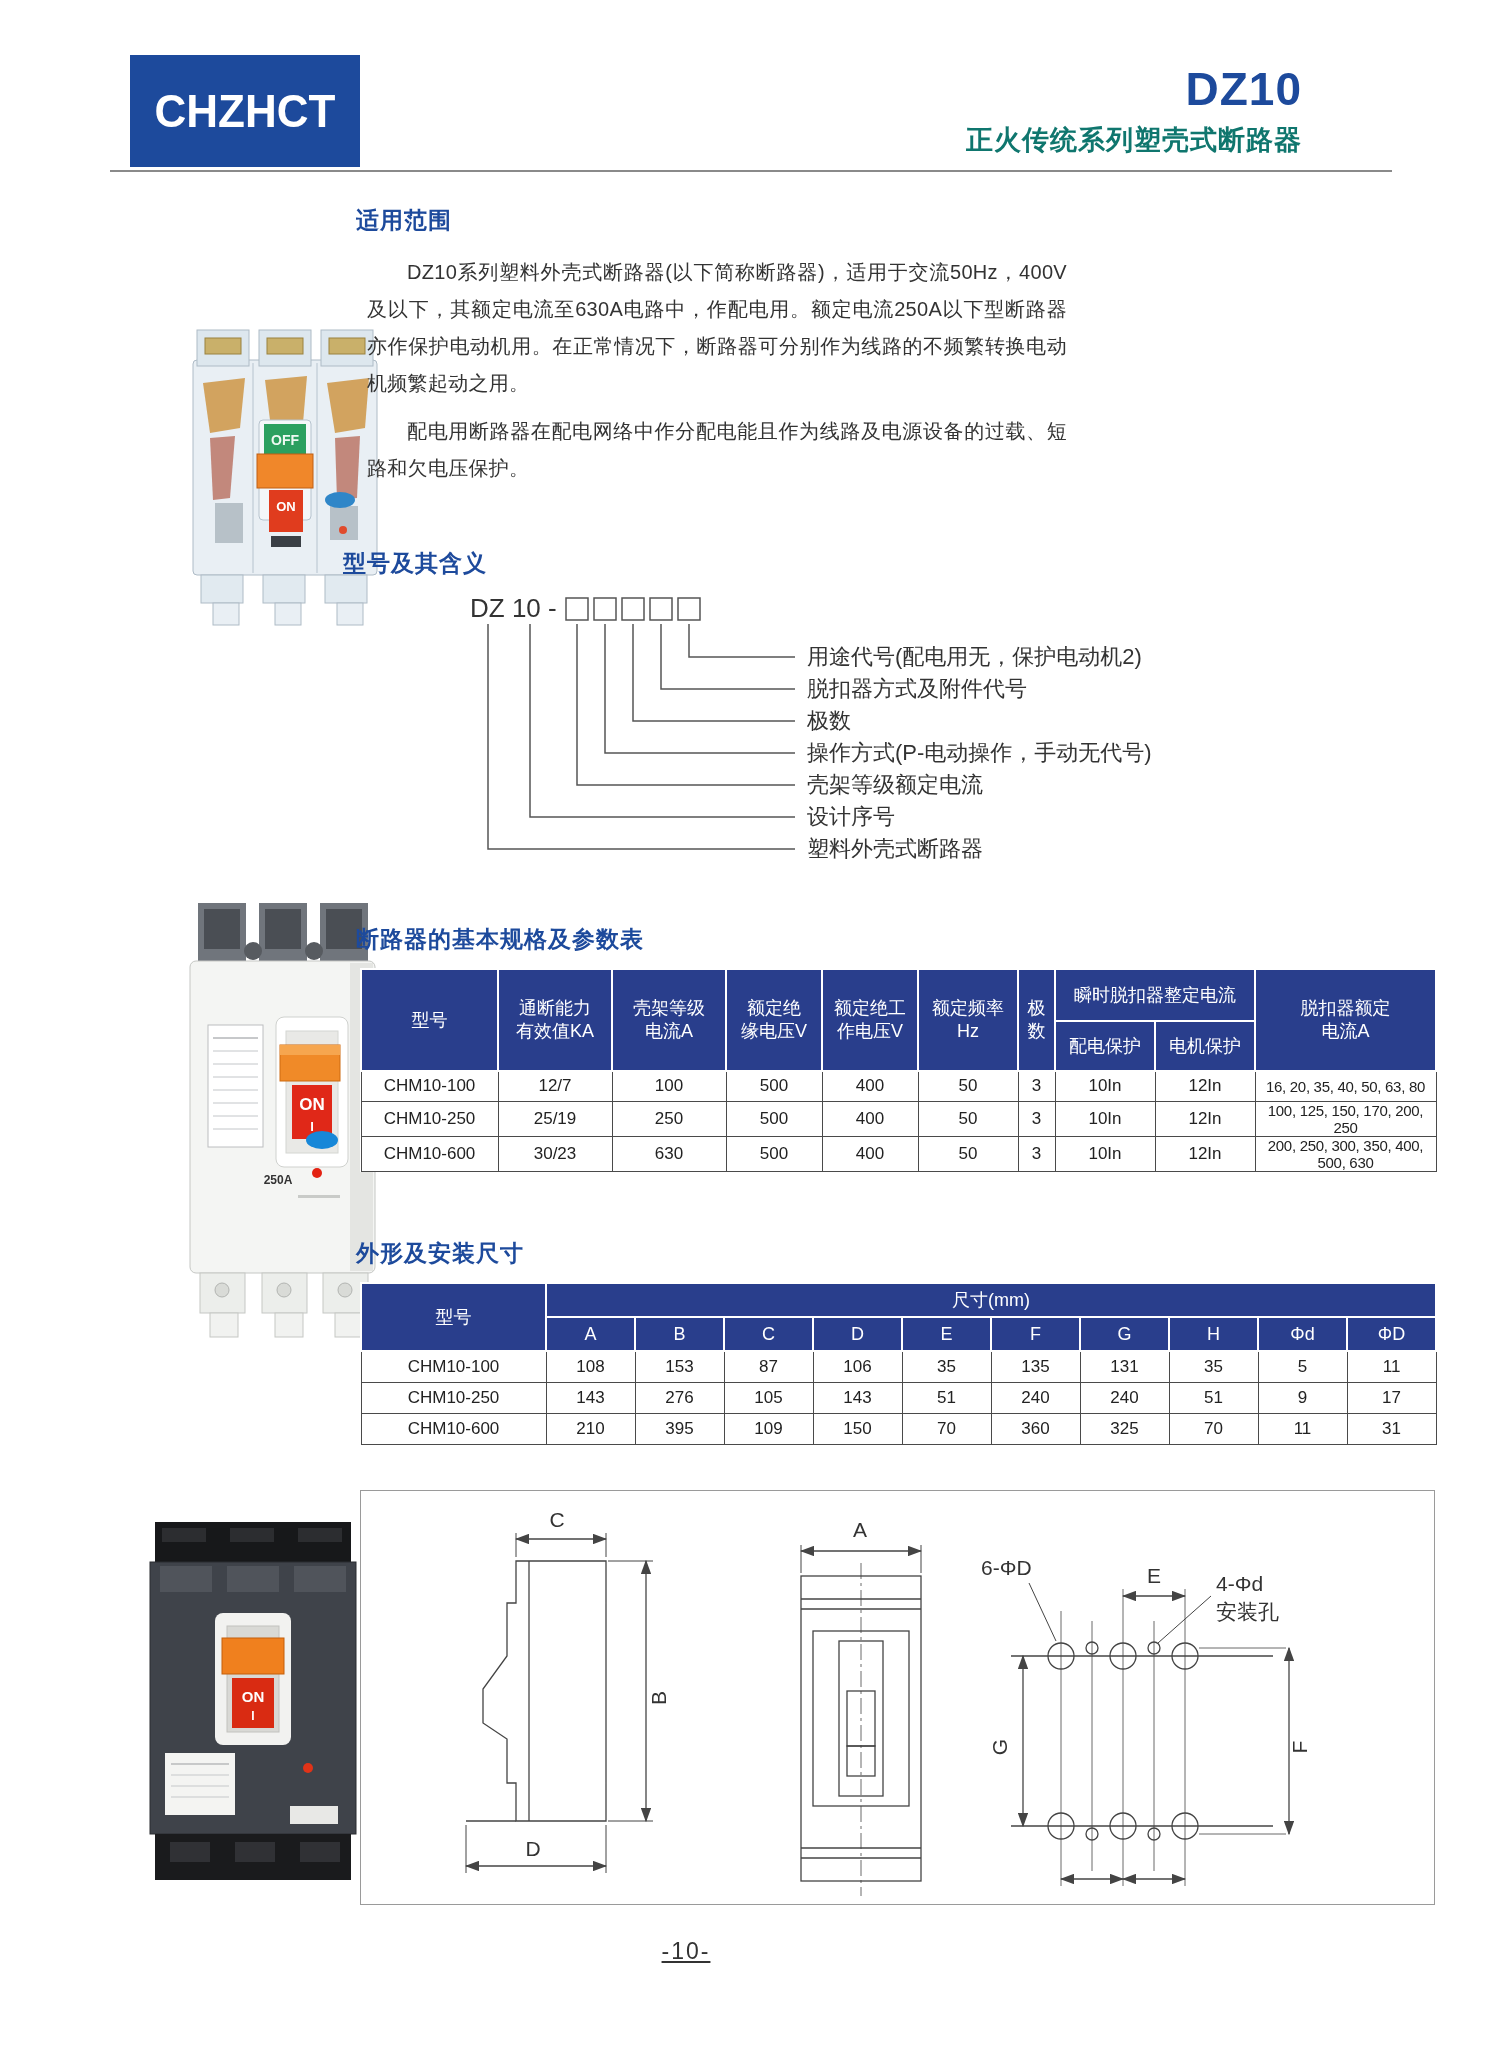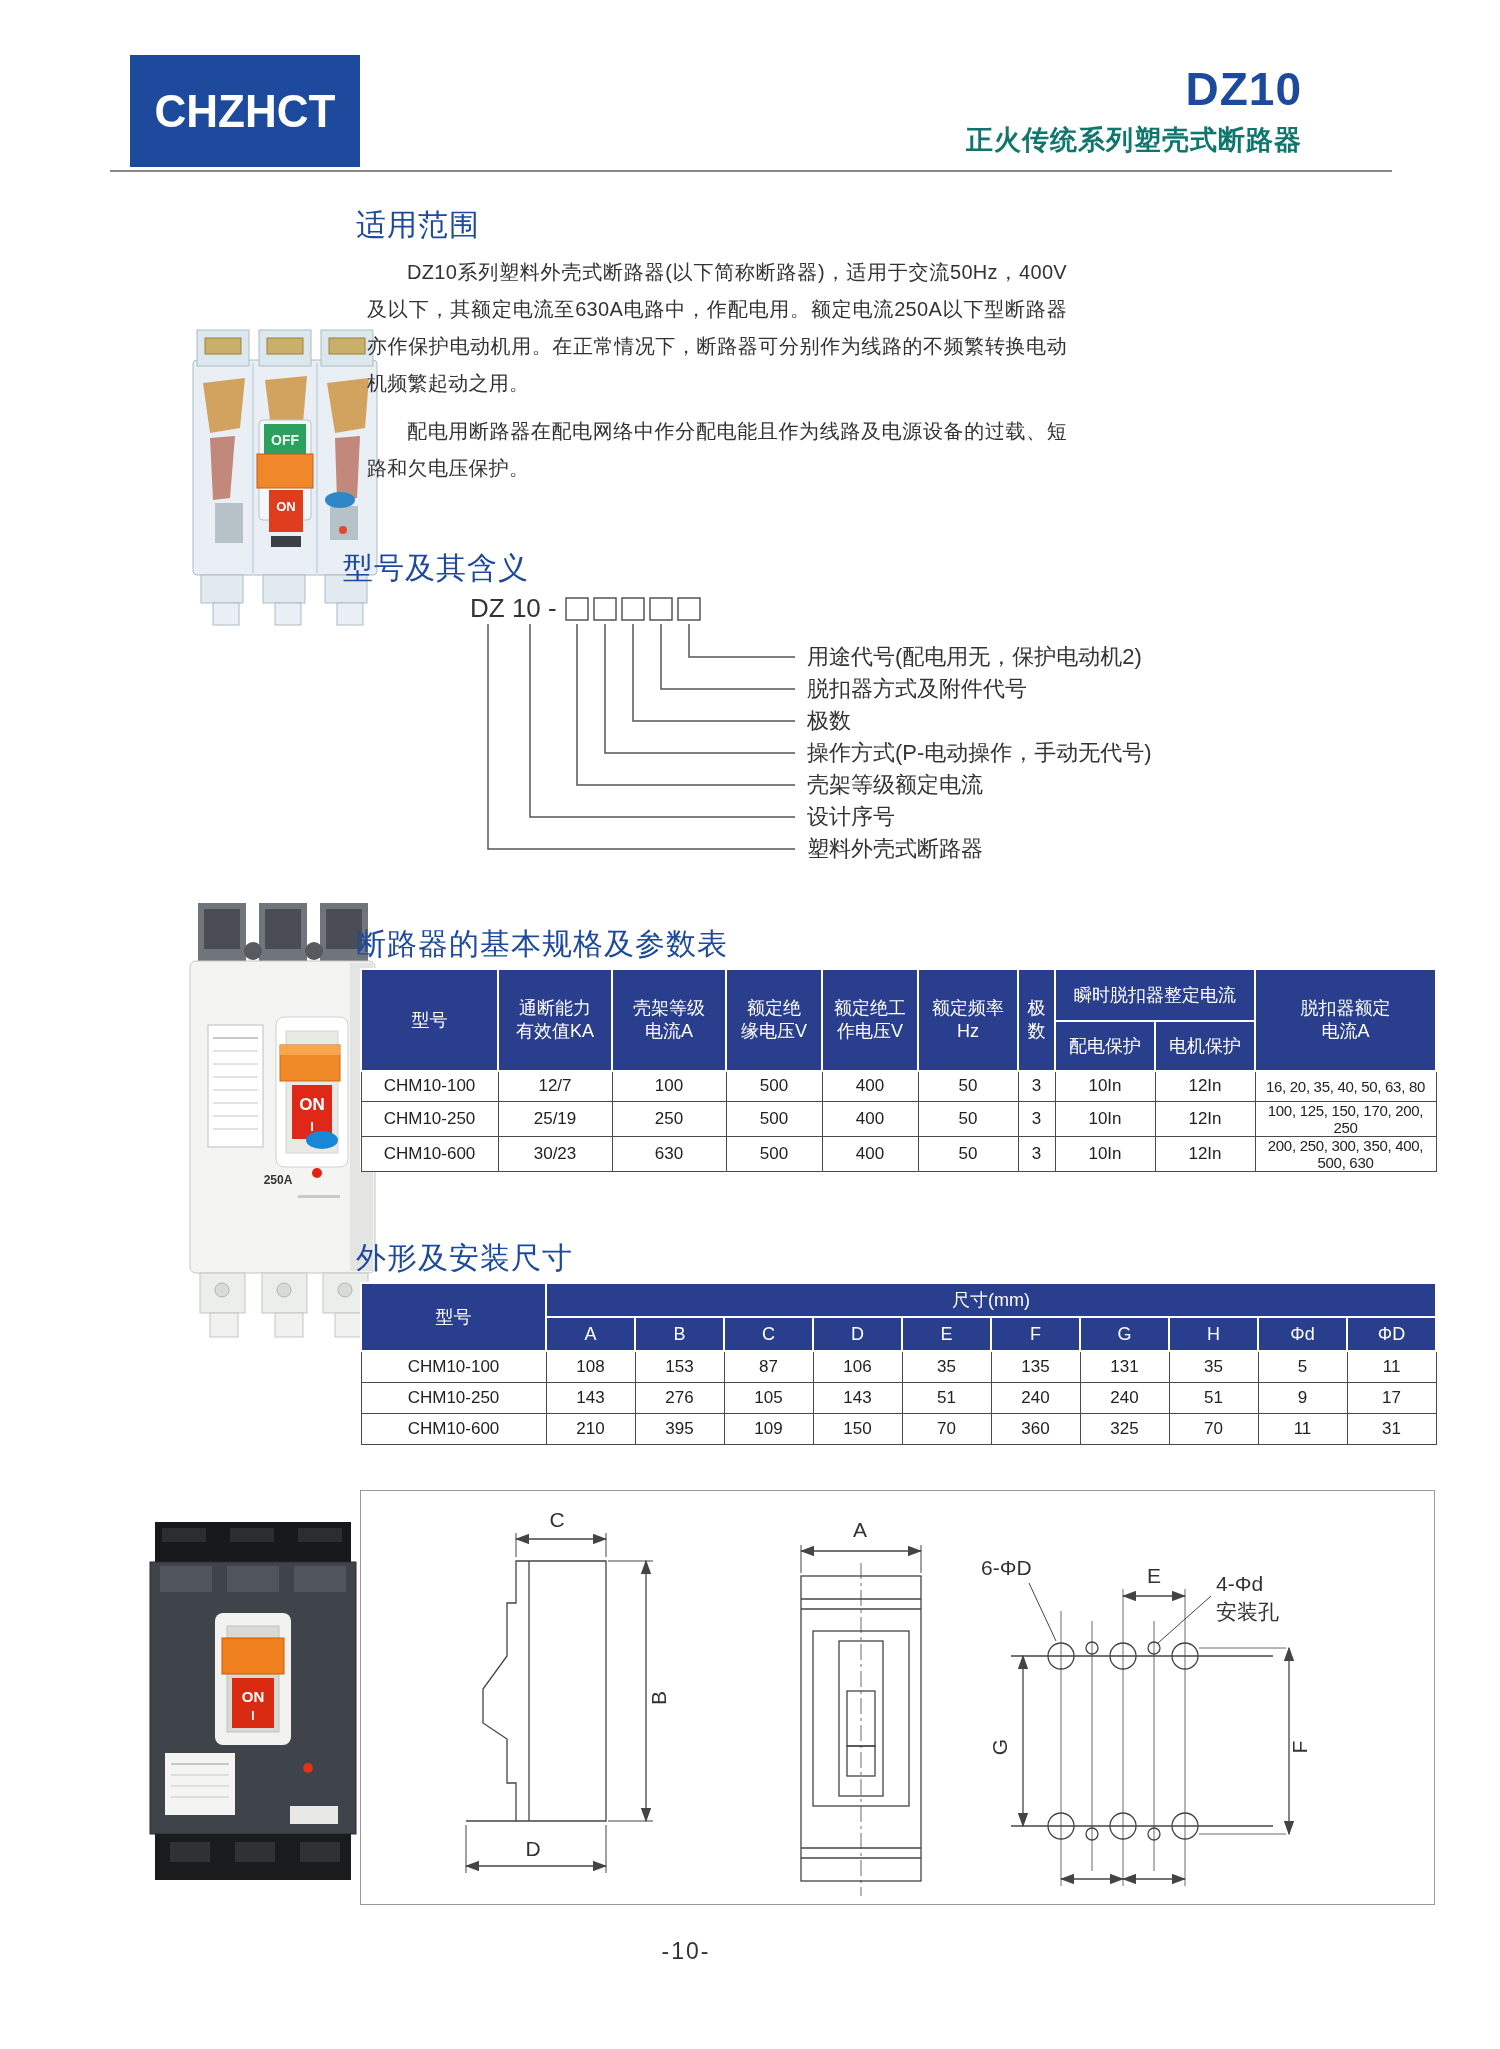--- a/index.html
+++ b/index.html
@@ -28,21 +28,21 @@
     right:198px;top:122px;font-size:27px;font-weight:bold;color:#0f766e;
     letter-spacing:1px;
     text-align:right;
   }
   .header-rule{
     left:110px;top:170px;width:1282px;height:2px;background:#8a8a8a;
   }
 
   
   .sec-title{
-    font-size:30px;font-weight:normal;color:var(--brand,#1d4a9c);letter-spacing:1px;
+    font-size:23px;font-weight:bold;color:var(--brand,#1d4a9c);letter-spacing:1px;
   }
 
   
   .scope-text{
     left:356px;top:243px;width:722px;
     font-size:20px;line-height:37px;text-align:justify;color:#333;
     letter-spacing:0.3px;
   }
   .scope-text p{margin:11px;text-indent:2em;}
 
@@ -65,21 +65,21 @@
   .dims-table th{font-size:19px;}
 
   
   .drawing-box{
     left:360px;top:1490px;width:1073px;height:413px;border:1px solid #9a9a9a;background:#fff;
   }
 
   
   .page-number{
     left:0;top:1938px;width:1372px;text-align:center;
-    font-size:23px;color:#333;letter-spacing:2px;
+    font-size:23px;color:#333;letter-spacing:2px;text-decoration:underline;
   }
 
   svg text{font-family:"Liberation Sans",sans-serif;}
 </style>
 </head>
 <body>
 
 <div class="abs logo-box">
   <span class="logo-text">CHZHCT</span>
 </div>

